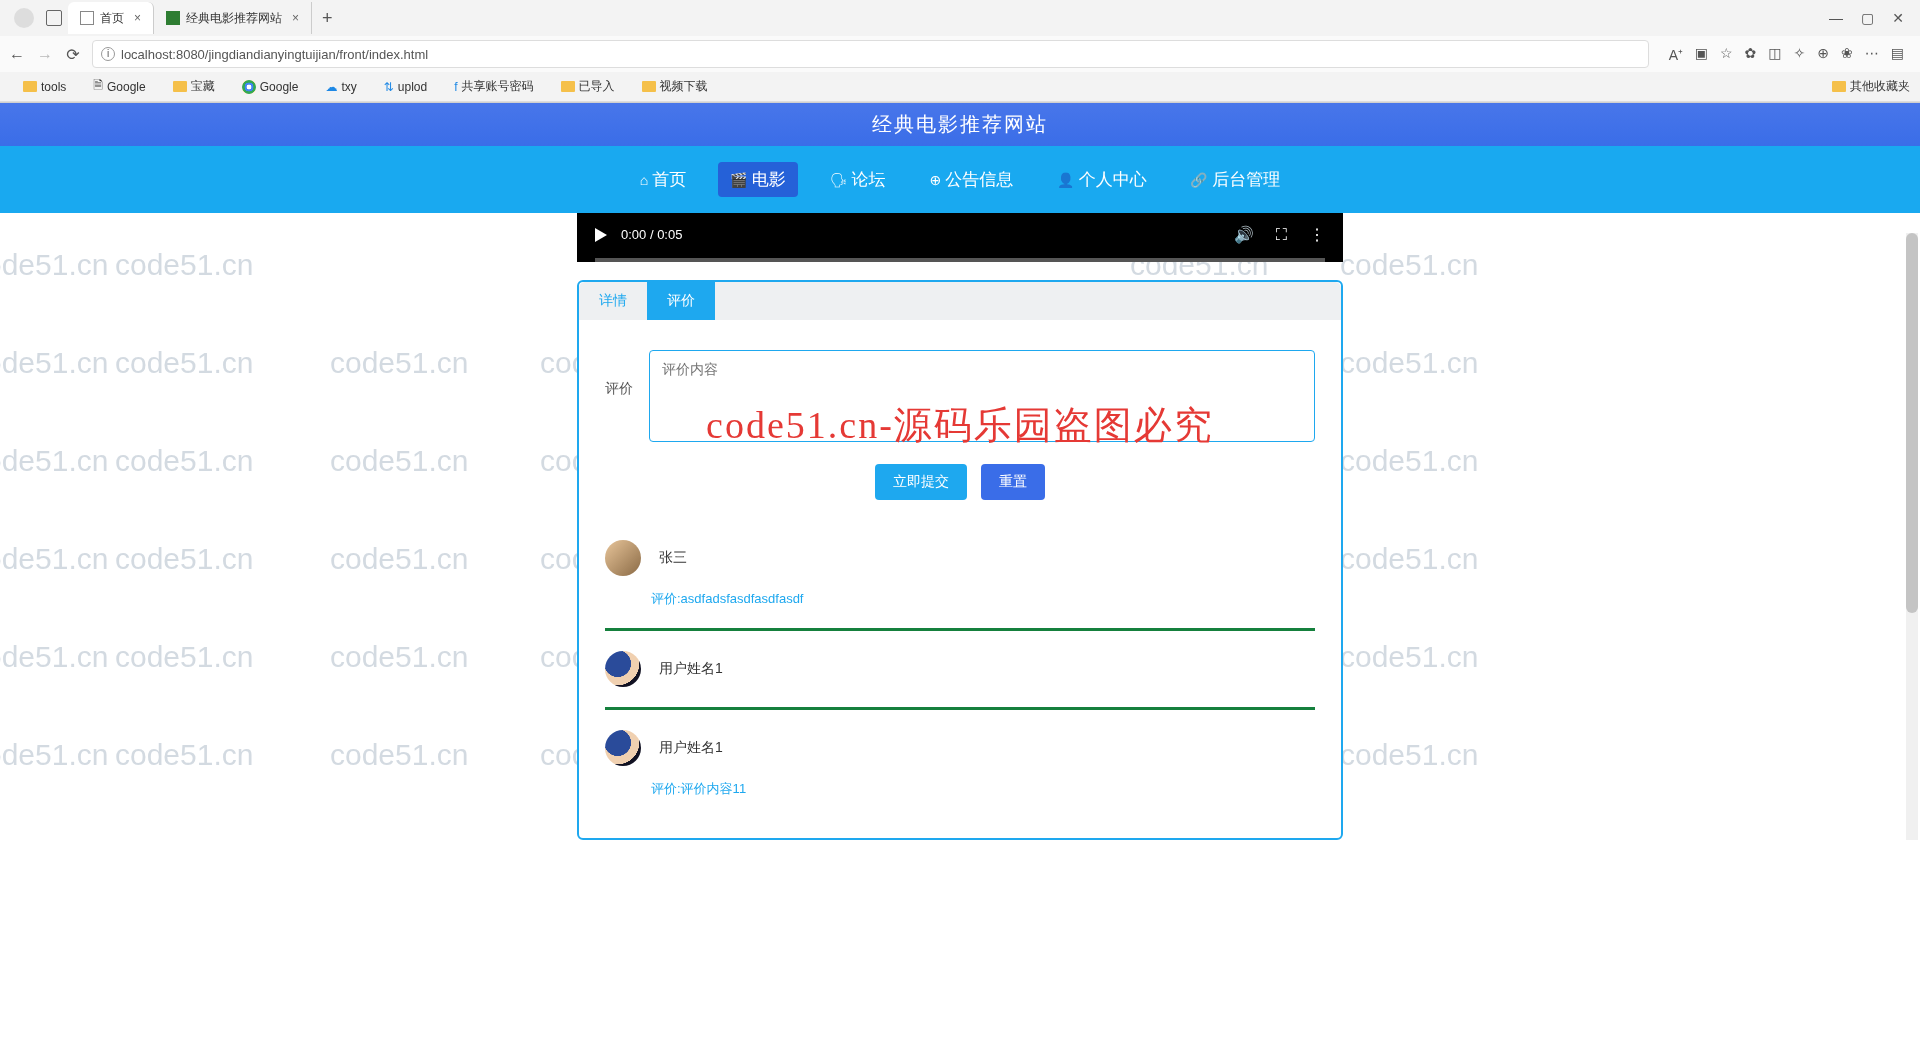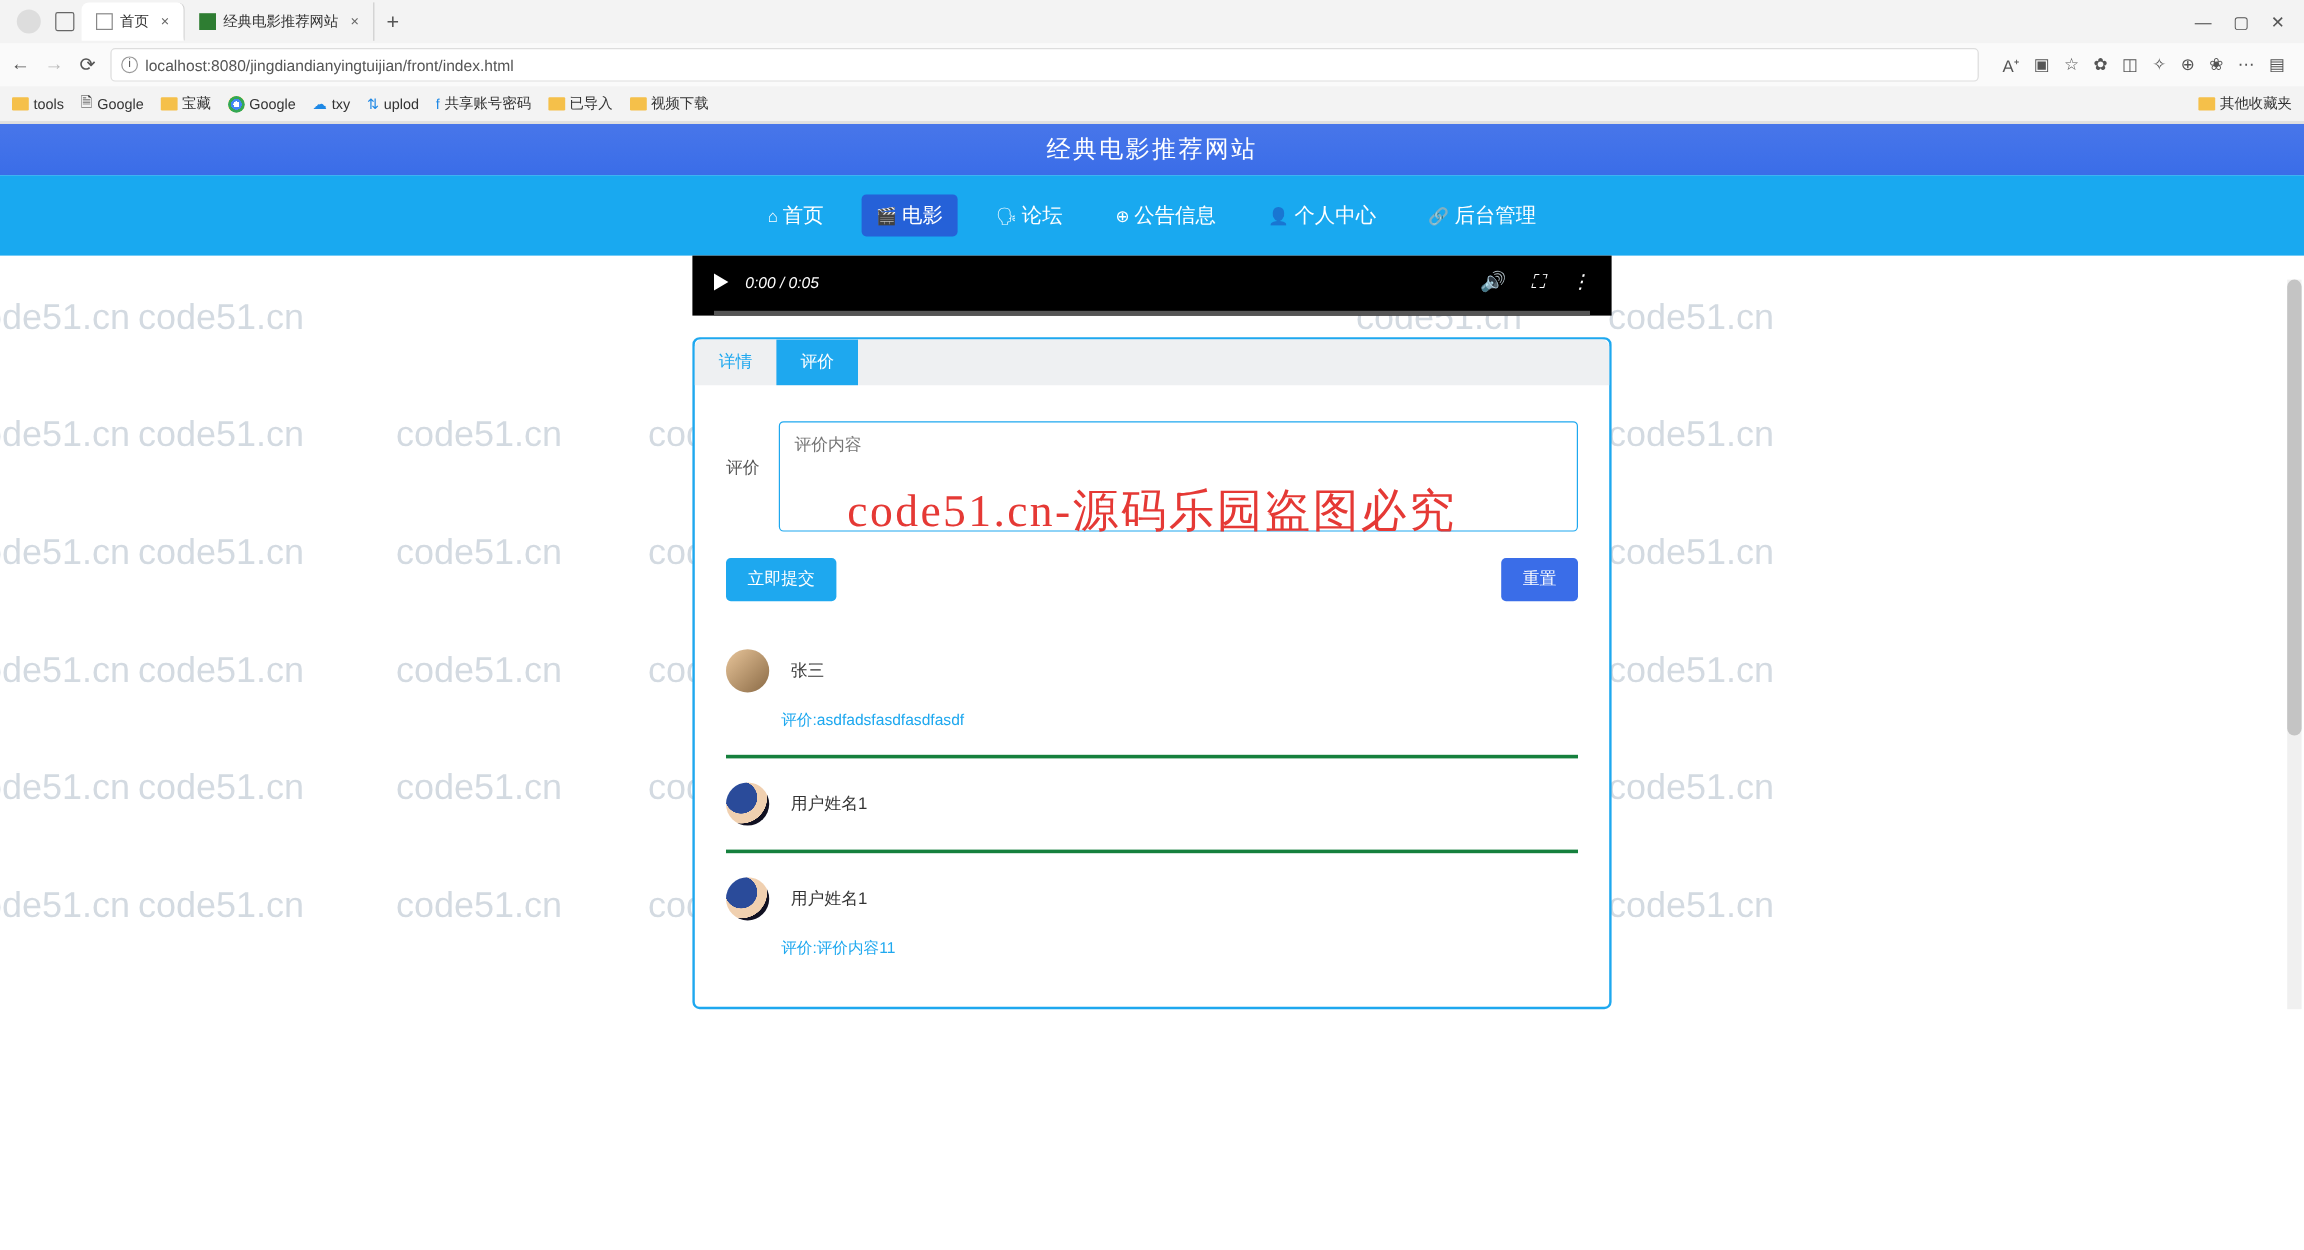--- a/index.html
+++ b/index.html
@@ -20,21 +20,21 @@
 .win-controls span { color: #555; font-size: 14px; cursor: pointer; }
 
 .addr-bar { display: flex; align-items: center; height: 36px; padding: 0 8px; gap: 10px; background: #fafafa; }
 .addr-bar .nav-icon { width: 18px; height: 18px; color: #555; font-size: 16px; display: flex; align-items: center; justify-content: center; cursor: pointer; }
 .url-box { flex: 1; display: flex; align-items: center; background: #fff; border: 1px solid #ddd; border-radius: 4px; height: 28px; padding: 0 8px; font-size: 13px; color: #555; margin-right: 10px; }
 .url-box .info { border: 1px solid #999; border-radius: 50%; width: 14px; height: 14px; font-size: 10px; text-align: center; line-height: 12px; margin-right: 6px; }
 .addr-icons { display: flex; gap: 12px; padding-right: 8px; }
 .addr-icons span { color: #555; font-size: 14px; cursor: pointer; }
 
 .bookmarks { display: flex; align-items: center; height: 30px; padding: 0 10px; gap: 14px; background: #f3f3f3; font-size: 12px; border-bottom: 1px solid #ddd; }
-.bookmarks .bm { display: flex; align-items: center; gap: 4px; color: #333; cursor: pointer; }
+.bookmarks .bm { display: flex; align-items: center; gap: 4px; color: #333; cursor: pointer; margin-left: 13px; }
 .bm .fold { width: 14px; height: 11px; background: #f5c04a; border-radius: 1px; }
 .bm .gicon { width: 14px; height: 14px; border-radius: 50%; background: radial-gradient(circle,#fff 25%,#4285f4 26% 45%,#34a853 46% 70%,#fbbc05 71% 85%,#ea4335 86%); }
 .bookmarks .right { margin-left: auto; }
 
 
 .watermark-layer { position: fixed; inset: 0; pointer-events: none; z-index: 0; }
 .watermark-layer div { position: absolute; color: rgba(130,150,170,0.35); font-size: 30px; font-weight: 500; white-space: nowrap; }
 .watermark-overlay { position: fixed; top: 400px; left: 50%; transform: translateX(-50%); color: #e53935; font-size: 38px; font-family: SimSun, serif; font-weight: 400; pointer-events: none; z-index: 50; letter-spacing: 2px; }
 
 
@@ -43,36 +43,36 @@
 .page-scroll .thumb { position: absolute; top: 0; width: 12px; height: 380px; background: #c4c4c4; border-radius: 6px; }
 
 .site-header { background: #3a6de8; background: linear-gradient(#4876ea,#3a6de8); color: #fff; text-align: center; padding: 8px 0; font-size: 20px; letter-spacing: 2px; }
 .site-nav { background: #19a9f0; display: flex; justify-content: center; gap: 20px; padding: 16px 0; }
 .site-nav a { color: #fff; font-size: 17px; text-decoration: none; display: flex; align-items: center; gap: 4px; padding: 6px 12px; border-radius: 4px; cursor: pointer; }
 .site-nav a.active { background: #2561d8; }
 .site-nav .nav-ico { font-size: 14px; }
 
 .content { width: 766px; margin: 0 auto; }
 .video-player { background: #000; color: #fff; padding: 0; }
-.vp-controls { display: flex; align-items: center; padding: 12px 18px 4px; gap: 14px; font-size: 13px; font-style: italic; }
+.vp-controls { display: flex; align-items: center; padding: 12px 18px 4px; gap: 14px; font-size: 13px; }
 .vp-play { width: 0; height: 0; border-left: 12px solid #fff; border-top: 7px solid transparent; border-bottom: 7px solid transparent; cursor: pointer; }
 .vp-right { margin-left: auto; display: flex; gap: 22px; align-items: center; }
 .vp-ico { cursor: pointer; font-size: 16px; }
 .vp-progress { height: 4px; background: #555; margin: 10px 18px 18px; }
 
 .review-card { border: 2px solid #1ea8ef; border-radius: 6px; background: #fff; margin-top: 16px; }
 .tabs { display: flex; background: #eef0f2; border-top-left-radius: 6px; border-top-right-radius: 6px; }
 .tabs .tabbtn { padding: 10px 20px; font-size: 14px; color: #1ea8ef; cursor: pointer; }
 .tabs .tabbtn.active { background: #1ea8ef; color: #fff; }
 
 .review-form { padding: 30px 26px 20px; }
 .form-row { display: flex; align-items: flex-start; gap: 16px; }
 .form-row label { font-size: 14px; color: #555; padding-top: 30px; }
 .form-row textarea { flex: 1; border: 1.5px solid #1ea8ef; border-radius: 4px; height: 92px; padding: 10px 12px; font-size: 14px; resize: none; font-family: inherit; }
-.form-actions { display: flex; justify-content: space-between; gap: 14px; margin-top: 22px; }
+.form-actions { display: flex; justify-content: center; gap: 14px; margin-top: 22px; }
 .form-actions button { border: none; color: #fff; padding: 9px 18px; border-radius: 4px; font-size: 14px; cursor: pointer; }
 .btn-submit { background: #1ea8ef; }
 .btn-reset { background: #3a6de8; }
 
 .comments { padding: 0 26px 20px; }
 .comment { border-bottom: 3px solid #15803d; padding: 20px 0; }
 .comment:last-child { border-bottom: none; }
 .c-head { display: flex; align-items: center; gap: 18px; }
 .c-avatar { width: 36px; height: 36px; border-radius: 50%; background: linear-gradient(135deg,#e8c59a,#8a6a45); }
 .c-avatar.a2 { background: radial-gradient(circle at 35% 35%, #2a4b9a 0 40%, #f0d0b0 41% 65%, #112 66%); }

